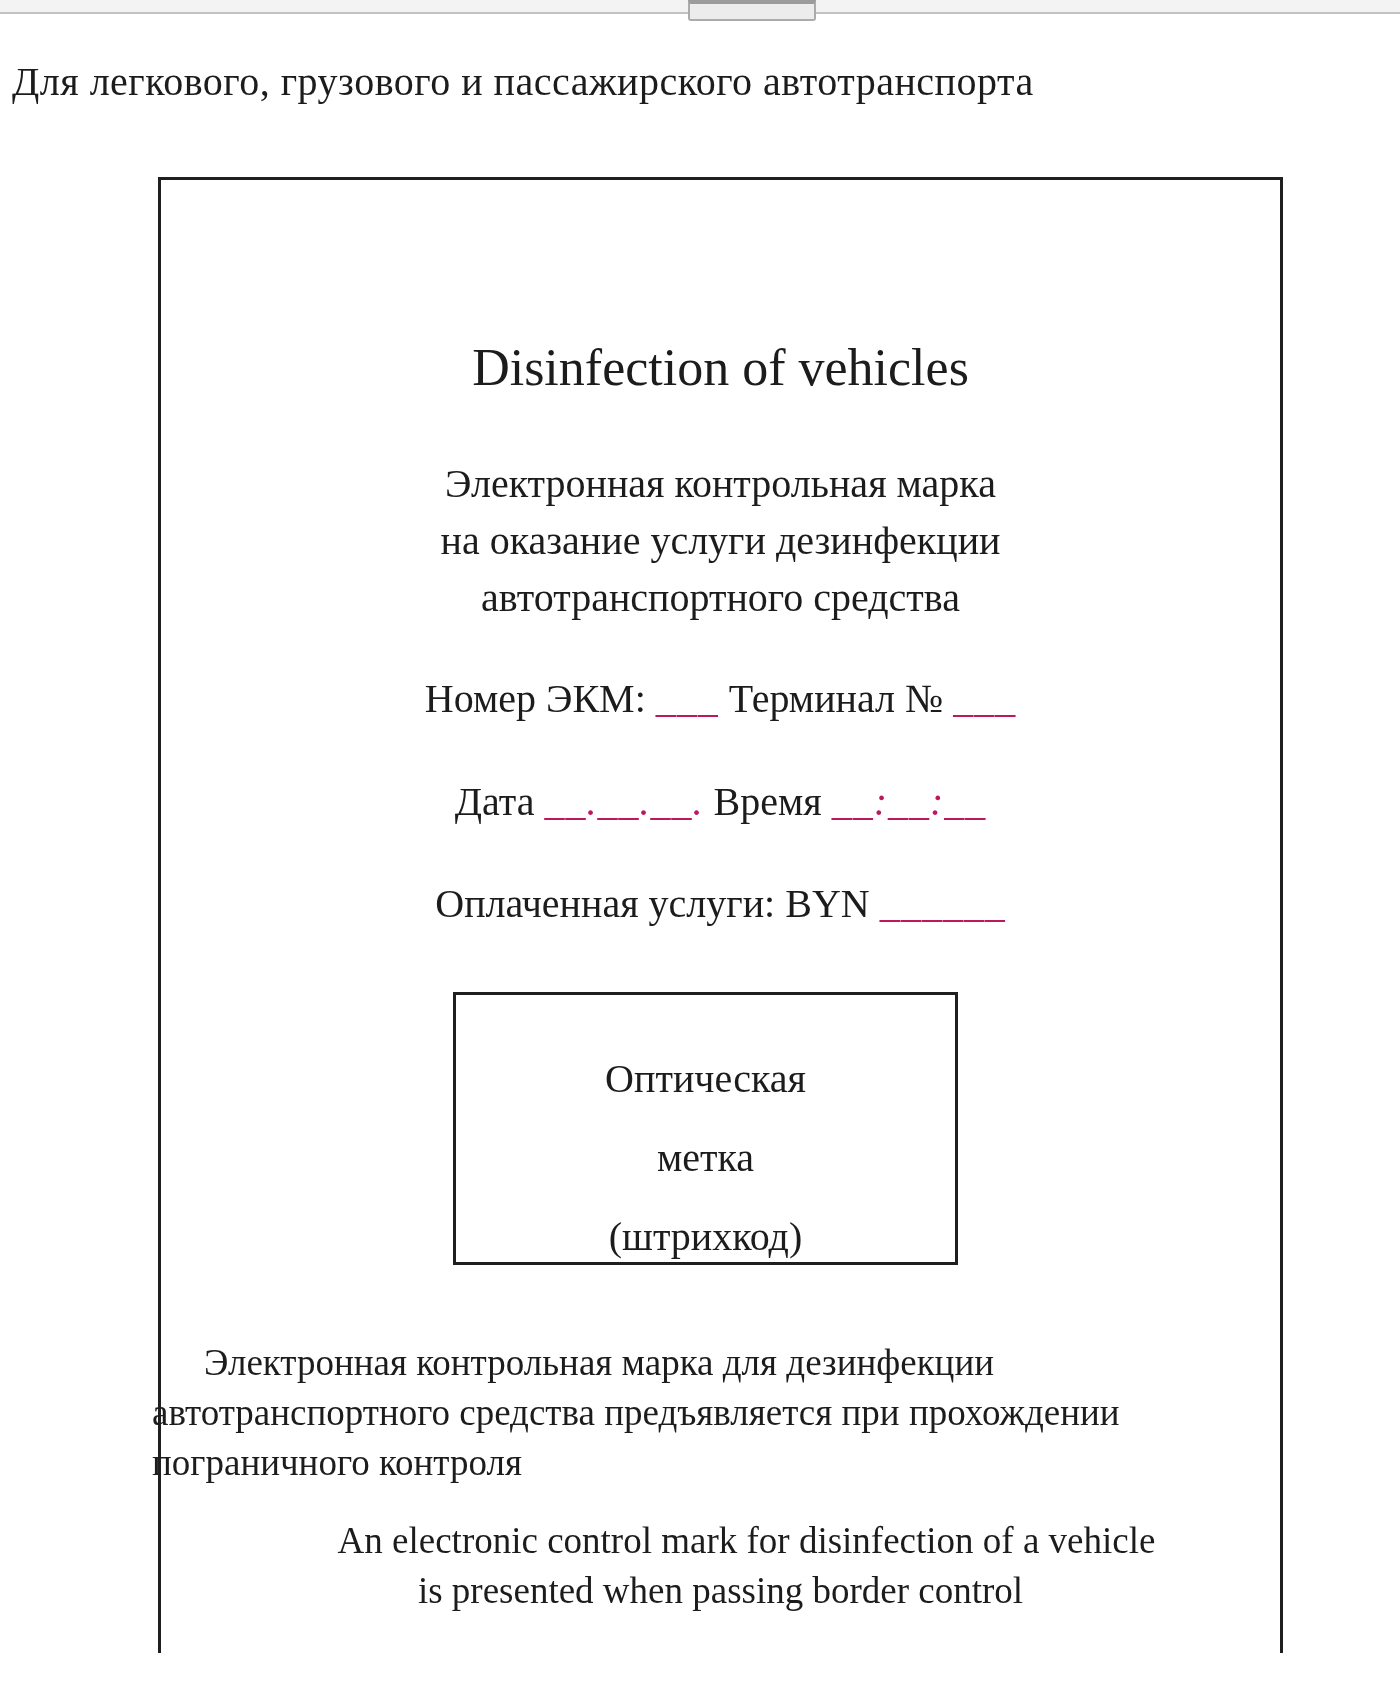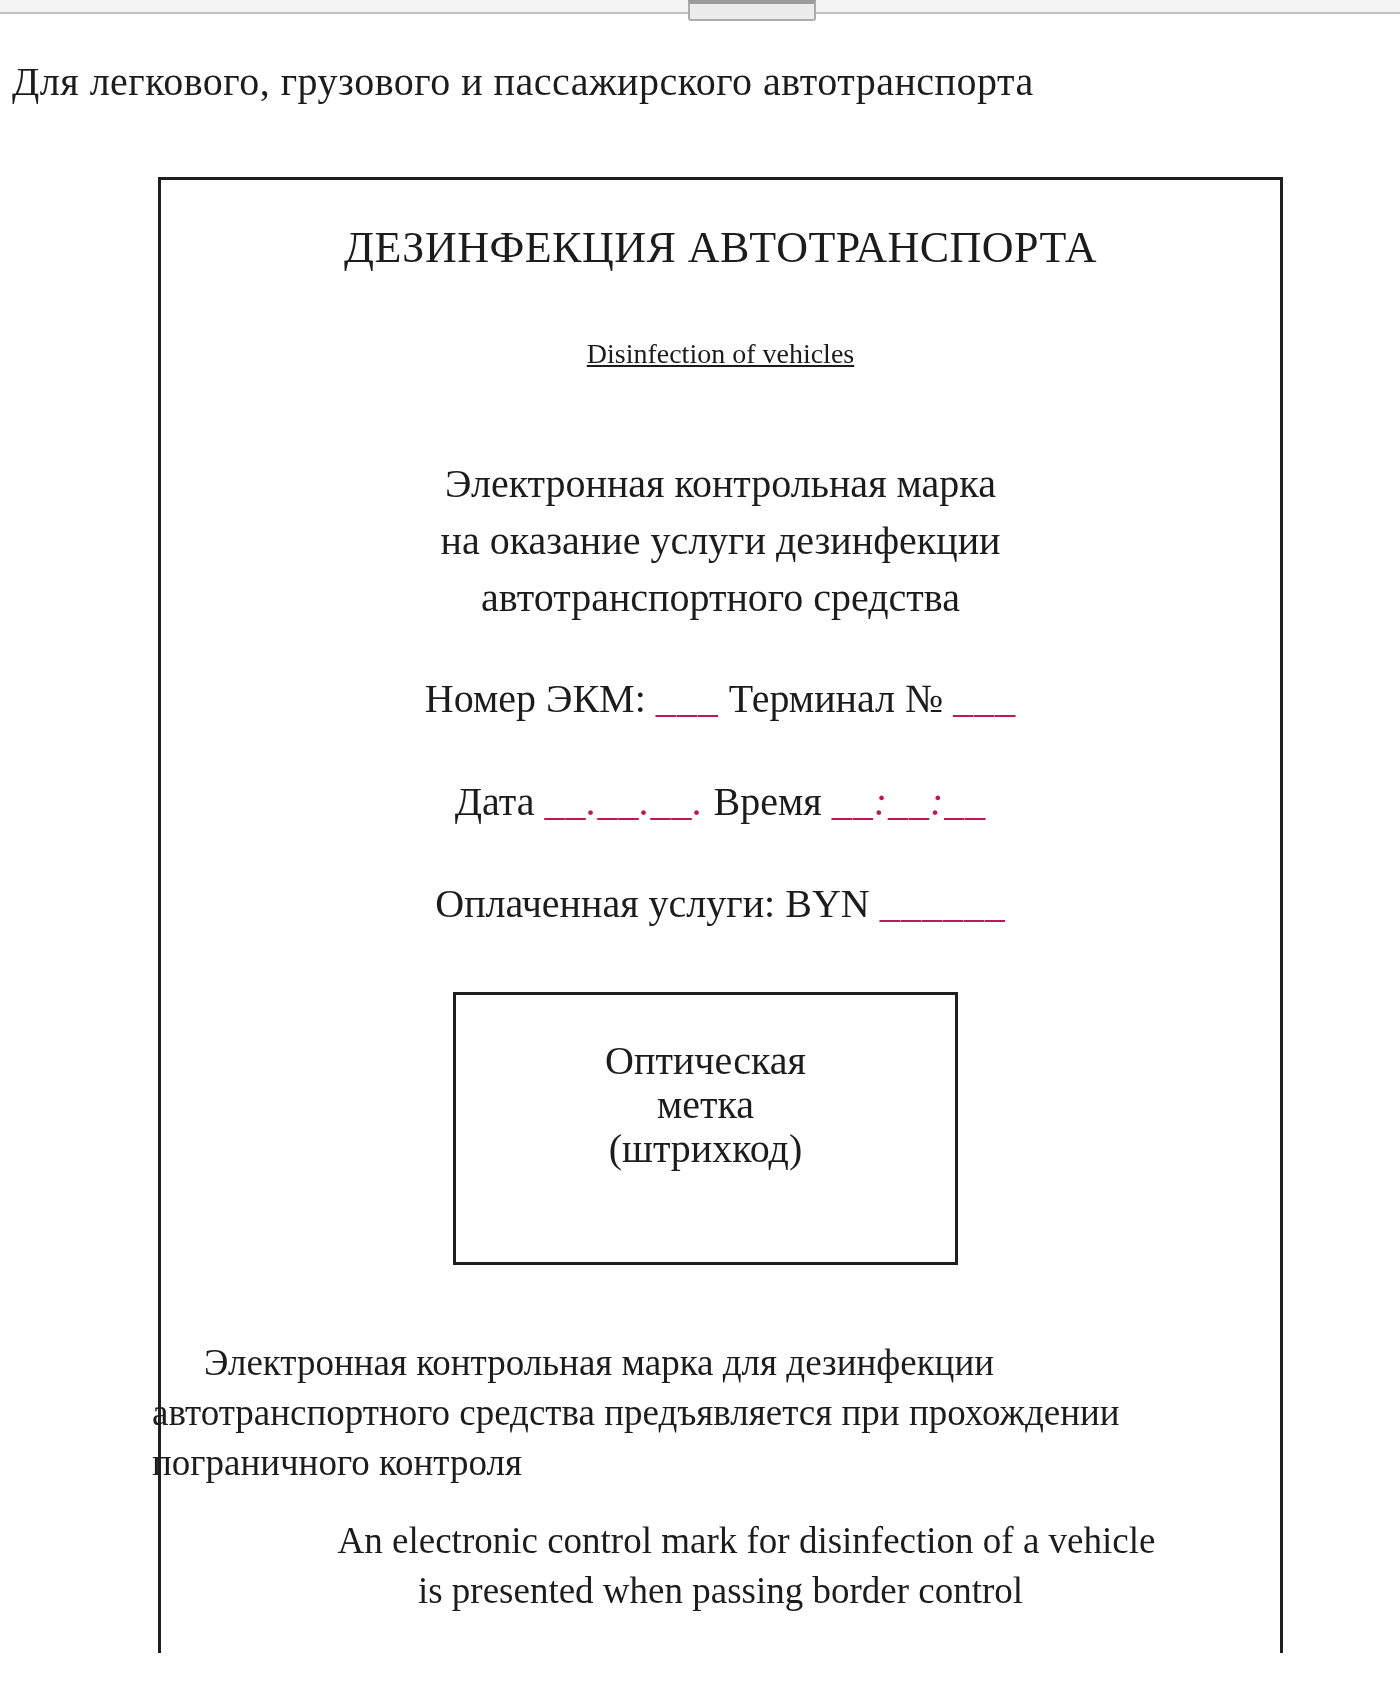--- a/index.html
+++ b/index.html
@@ -39,39 +39,39 @@
   
   .card {
     position: absolute; left: 158px; top: 177px;
     width: 1125px; height: 1476px;
     border: 3px solid #1f1f1f;
     border-bottom: none;
     background: #ffffff;
   }
   .c { position: absolute; left: 0; right: 0; text-align: center; }
   .title-ru { top: 42px;  font-size: 44px; letter-spacing: 0.5px; }
-  .title-en { top: 158px; font-size: 28px; text-decoration: underline; }
+  .title-en { top: 158px; font-size: 52px; }
   .subtitle { top: 275px; font-size: 40px; line-height: 57px; white-space: pre-line; }
   .field-line { font-size: 40px; }
   .line-number { top: 495px; }
   .line-date   { top: 598px; }
   .line-sum    { top: 700px; }
   .blank { color: #be185d; letter-spacing: 1px; font-style: italic; }
   
   .inner-box {
     position: absolute; left: 292px; top: 812px;
     width: 505px; height: 273px;
     border: 3px solid #1f1f1f;
     background: #ffffff;
   }
   .optical {
     padding-top: 44px;
     text-align: center;
     font-size: 40px;
-    line-height: 44px;
+    line-height: 79px;
     white-space: pre-line;
   }
   
   .note {
     position: absolute; left: -9px; right: -9px;
     font-size: 37px;
     line-height: 50px;
     white-space: pre-line;
     text-indent: 52px;
     text-align: left;
@@ -83,21 +83,20 @@
 <body>
 
 <div class="topbar">
   <div class="top-tab"></div>
 </div>
 
 <h1 class="page-heading">Для легкового, грузового и пассажирского автотранспорта</h1>
 
 <div class="card">
 
-  <div class="c title-ru">ДЕЗИНФЕКЦИЯ АВТОТРАНСПОРТА</div>
 
   <div class="c title-en">Disinfection of vehicles</div>
 
   <div class="c subtitle">Электронная контрольная марка
 на оказание услуги дезинфекции
 автотранспортного средства</div>
 
   <div class="c field-line line-number">
     <span>Номер ЭКМ:</span>
     <span class="blank">___</span>

